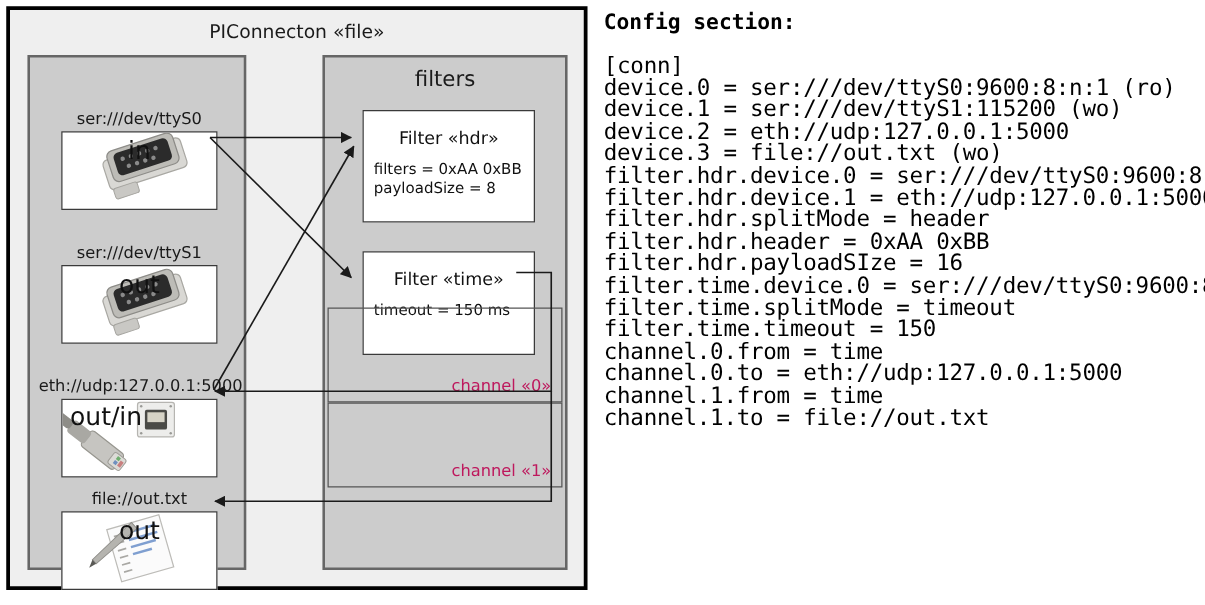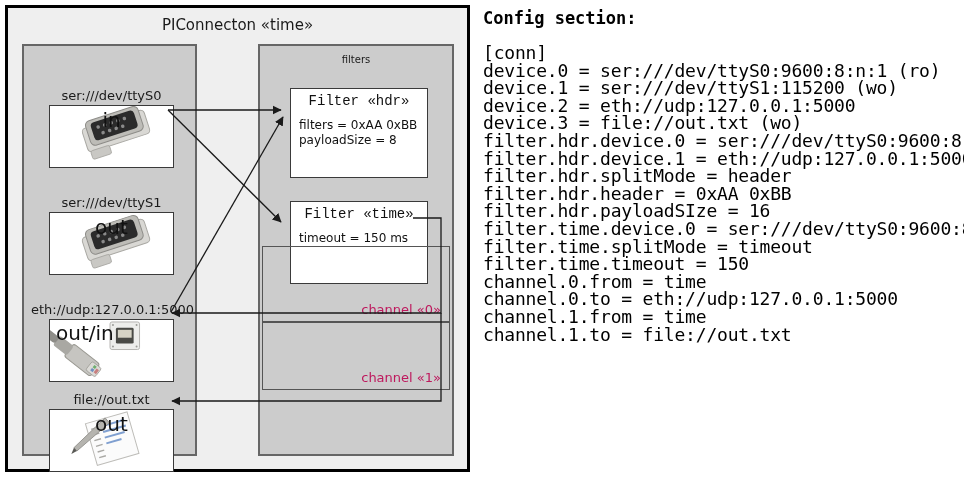--- a/index.html
+++ b/index.html
@@ -40,21 +40,21 @@
     border: 2px solid #666666;
     box-sizing: border-box;
   }
   #devices-panel { left: 14px; top: 36px; width: 175px; height: 412px; }
   #filters-panel { left: 250px; top: 36px; width: 196px; height: 412px; }
   #filters-panel-title {
     position: absolute;
     left: 0; top: 8px;
     width: 100%;
     text-align: center;
-    font-size: 10px;
+    font-size: 17px;
     color: #1a1a1a;
   }
 
   
   .device { position: absolute; left: 25px; width: 125px; }
   .device-label {
     font-size: 13px;
     color: #1a1a1a;
     text-align: center;
     height: 18px;
@@ -97,22 +97,21 @@
     background: #ffffff;
     border: 1.5px solid #3a3a3a;
     box-sizing: border-box;
   }
   #filter-hdr  { top: 42px; height: 90px; }
   #filter-time { top: 155px; height: 83px; }
   .filter-title {
     text-align: center;
     font-size: 14px;
     color: #111111;
-    padding-top: 4px;
-    font-family: Liberation Mono, monospace;
+    padding-top: 14px;
   }
   .filter-props {
     padding: 9px 0 0 8px;
     font-size: 12px;
     color: #111111;
     line-height: 15px;
   }
 
   
   .channel-box {
@@ -159,21 +158,21 @@
     color: #000000;
     white-space: pre;
     letter-spacing: -0.2px;
   }
 </style>
 </head>
 <body>
 
 <div id="diagram-root">
 
-  <div id="component-title">PIConnecton «time»</div>
+  <div id="component-title">PIConnecton «file»</div>
 
   <div class="panel" id="devices-panel">
 
     <div class="device" id="dev-ttyS0">
       <div class="device-label">ser:///dev/ttyS0</div>
       <div class="device-box">
         <div class="device-dir">in</div>
         <svg class="art" viewBox="0 0 125 63">
           <g transform="translate(30,18) rotate(-18)">
             <rect x="0" y="6" width="66" height="25" rx="4" fill="#d9d8d4" stroke="#a9a8a3" stroke-width="1"></rect>

